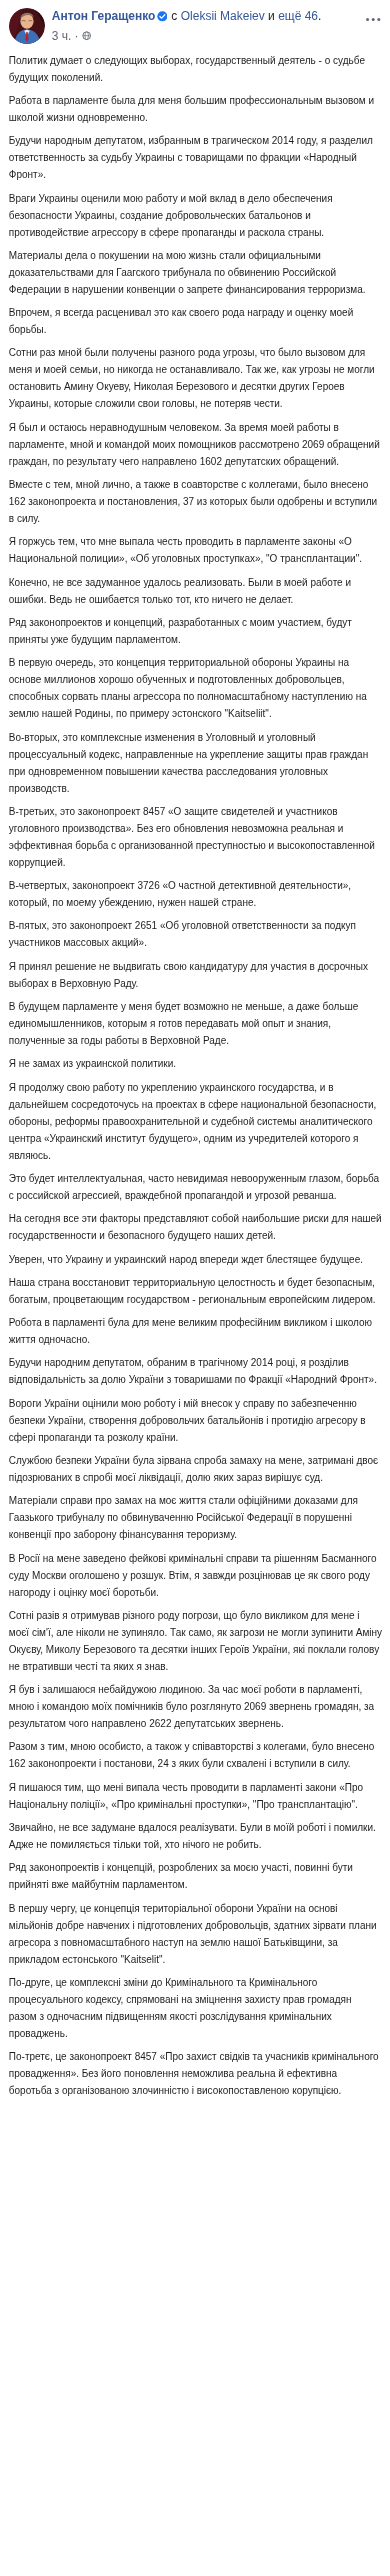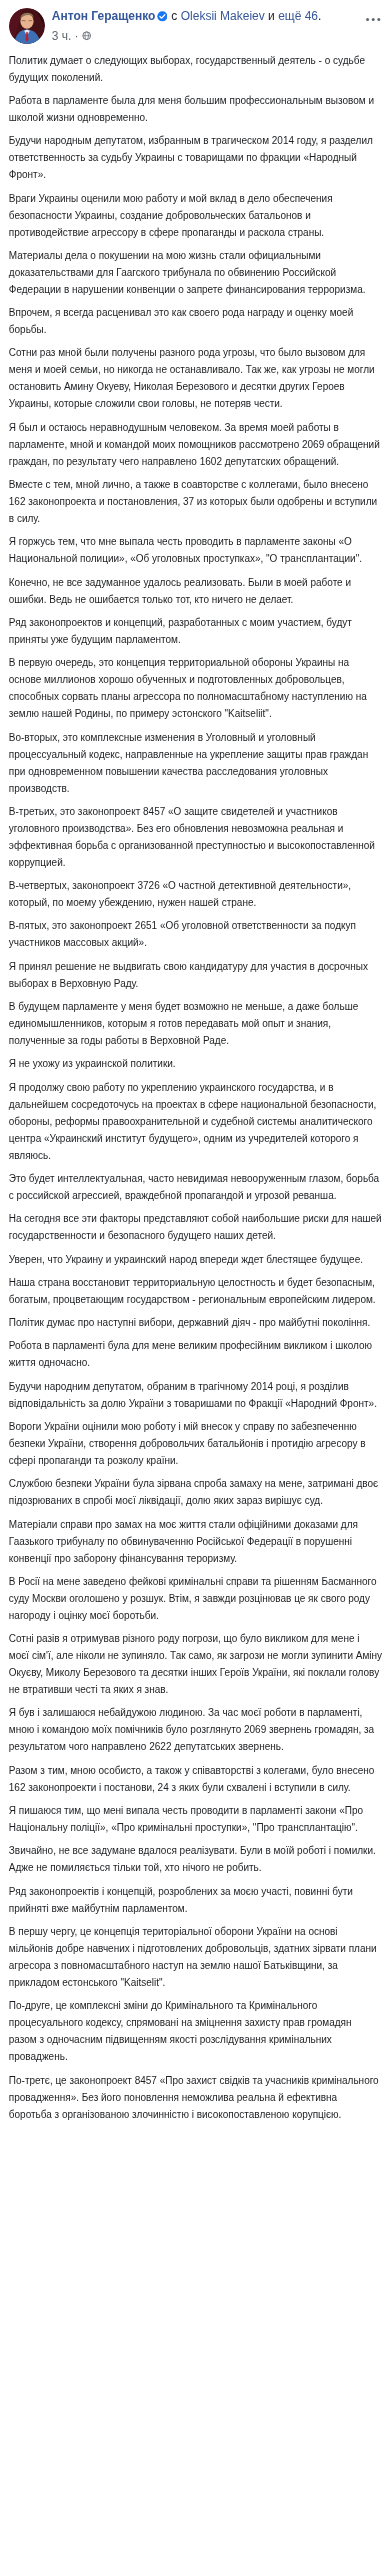--- a/index.html
+++ b/index.html
@@ -143,27 +143,26 @@
       <p class="post-paragraph">Я горжусь тем, что мне выпала честь проводить в парламенте законы «О Национальной полиции», «Об уголовных проступках», "О трансплантации".</p>
       <p class="post-paragraph">Конечно, не все задуманное удалось реализовать. Были в моей работе и ошибки. Ведь не ошибается только тот, кто ничего не делает.</p>
       <p class="post-paragraph">Ряд законопроектов и концепций, разработанных с моим участием, будут приняты уже будущим парламентом.</p>
       <p class="post-paragraph">В первую очередь, это концепция территориальной обороны Украины на основе миллионов хорошо обученных и подготовленных добровольцев, способных сорвать планы агрессора по полномасштабному наступлению на землю нашей Родины, по примеру эстонского "Kaitseliit".</p>
       <p class="post-paragraph">Во-вторых, это комплексные изменения в Уголовный и уголовный процессуальный кодекс, направленные на укрепление защиты прав граждан при одновременном повышении качества расследования уголовных производств.</p>
       <p class="post-paragraph">В-третьих, это законопроект 8457 «О защите свидетелей и участников уголовного производства». Без его обновления невозможна реальная и эффективная борьба с организованной преступностью и высокопоставленной коррупцией.</p>
       <p class="post-paragraph">В-четвертых, законопроект 3726 «О частной детективной деятельности», который, по моему убеждению, нужен нашей стране.</p>
       <p class="post-paragraph">В-пятых, это законопроект 2651 «Об уголовной ответственности за подкуп участников массовых акций».</p>
       <p class="post-paragraph">Я принял решение не выдвигать свою кандидатуру для участия в досрочных выборах в Верховную Раду.</p>
       <p class="post-paragraph">В будущем парламенте у меня будет возможно не меньше, а даже больше единомышленников, которым я готов передавать мой опыт и знания, полученные за годы работы в Верховной Раде.</p>
-      <p class="post-paragraph">Я не ухожу из украинской политики.</p>
+      <p class="post-paragraph">Я не замах из украинской политики.</p>
       <p class="post-paragraph">Я продолжу свою работу по укреплению украинского государства, и в дальнейшем сосредоточусь на проектах в сфере национальной безопасности, обороны, реформы правоохранительной и судебной системы аналитического центра «Украинский институт будущего», одним из учредителей которого я являюсь.</p>
       <p class="post-paragraph">Это будет интеллектуальная, часто невидимая невооруженным глазом, борьба с российской агрессией, враждебной пропагандой и угрозой реванша.</p>
       <p class="post-paragraph">На сегодня все эти факторы представляют собой наибольшие риски для нашей государственности и безопасного будущего наших детей.</p>
       <p class="post-paragraph">Уверен, что Украину и украинский народ впереди ждет блестящее будущее.</p>
       <p class="post-paragraph">Наша страна восстановит территориальную целостность и будет безопасным, богатым, процветающим государством - региональным европейским лидером.</p>
-      <p class="post-paragraph">Політик думає про наступні вибори, державний діяч - про майбутні покоління.</p>
       <p class="post-paragraph">Робота в парламенті була для мене великим професійним викликом і школою життя одночасно.</p>
       <p class="post-paragraph">Будучи народним депутатом, обраним в трагічному 2014 році, я розділив відповідальність за долю України з товаришами по Фракції «Народний Фронт».</p>
       <p class="post-paragraph">Вороги України оцінили мою роботу і мій внесок у справу по забезпеченню безпеки України, створення добровольчих батальйонів і протидію агресору в сфері пропаганди та розколу країни.</p>
       <p class="post-paragraph">Службою безпеки України була зірвана спроба замаху на мене, затримані двоє підозрюваних в спробі моєї ліквідації, долю яких зараз вирішує суд.</p>
       <p class="post-paragraph">Матеріали справи про замах на моє життя стали офіційними доказами для Гаазького трибуналу по обвинуваченню Російської Федерації в порушенні конвенції про заборону фінансування тероризму.</p>
       <p class="post-paragraph">В Росії на мене заведено фейкові кримінальні справи та рішенням Басманного суду Москви оголошено у розшук. Втім, я завжди розцінював це як свого роду нагороду і оцінку моєї боротьби.</p>
       <p class="post-paragraph">Сотні разів я отримував різного роду погрози, що було викликом для мене і моєї сім'ї, але ніколи не зупиняло. Так само, як загрози не могли зупинити Аміну Окуєву, Миколу Березового та десятки інших Героїв України, які поклали голову не втративши честі та яких я знав.</p>
       <p class="post-paragraph">Я був і залишаюся небайдужою людиною. За час моєї роботи в парламенті, мною і командою моїх помічників було розглянуто 2069 звернень громадян, за результатом чого направлено 2622 депутатських звернень.</p>
       <p class="post-paragraph">Разом з тим, мною особисто, а також у співавторстві з колегами, було внесено 162 законопроекти і постанови, 24 з яких були схвалені і вступили в силу.</p>
       <p class="post-paragraph">Я пишаюся тим, що мені випала честь проводити в парламенті закони «Про Національну поліції», «Про кримінальні проступки», "Про трансплантацію".</p>

